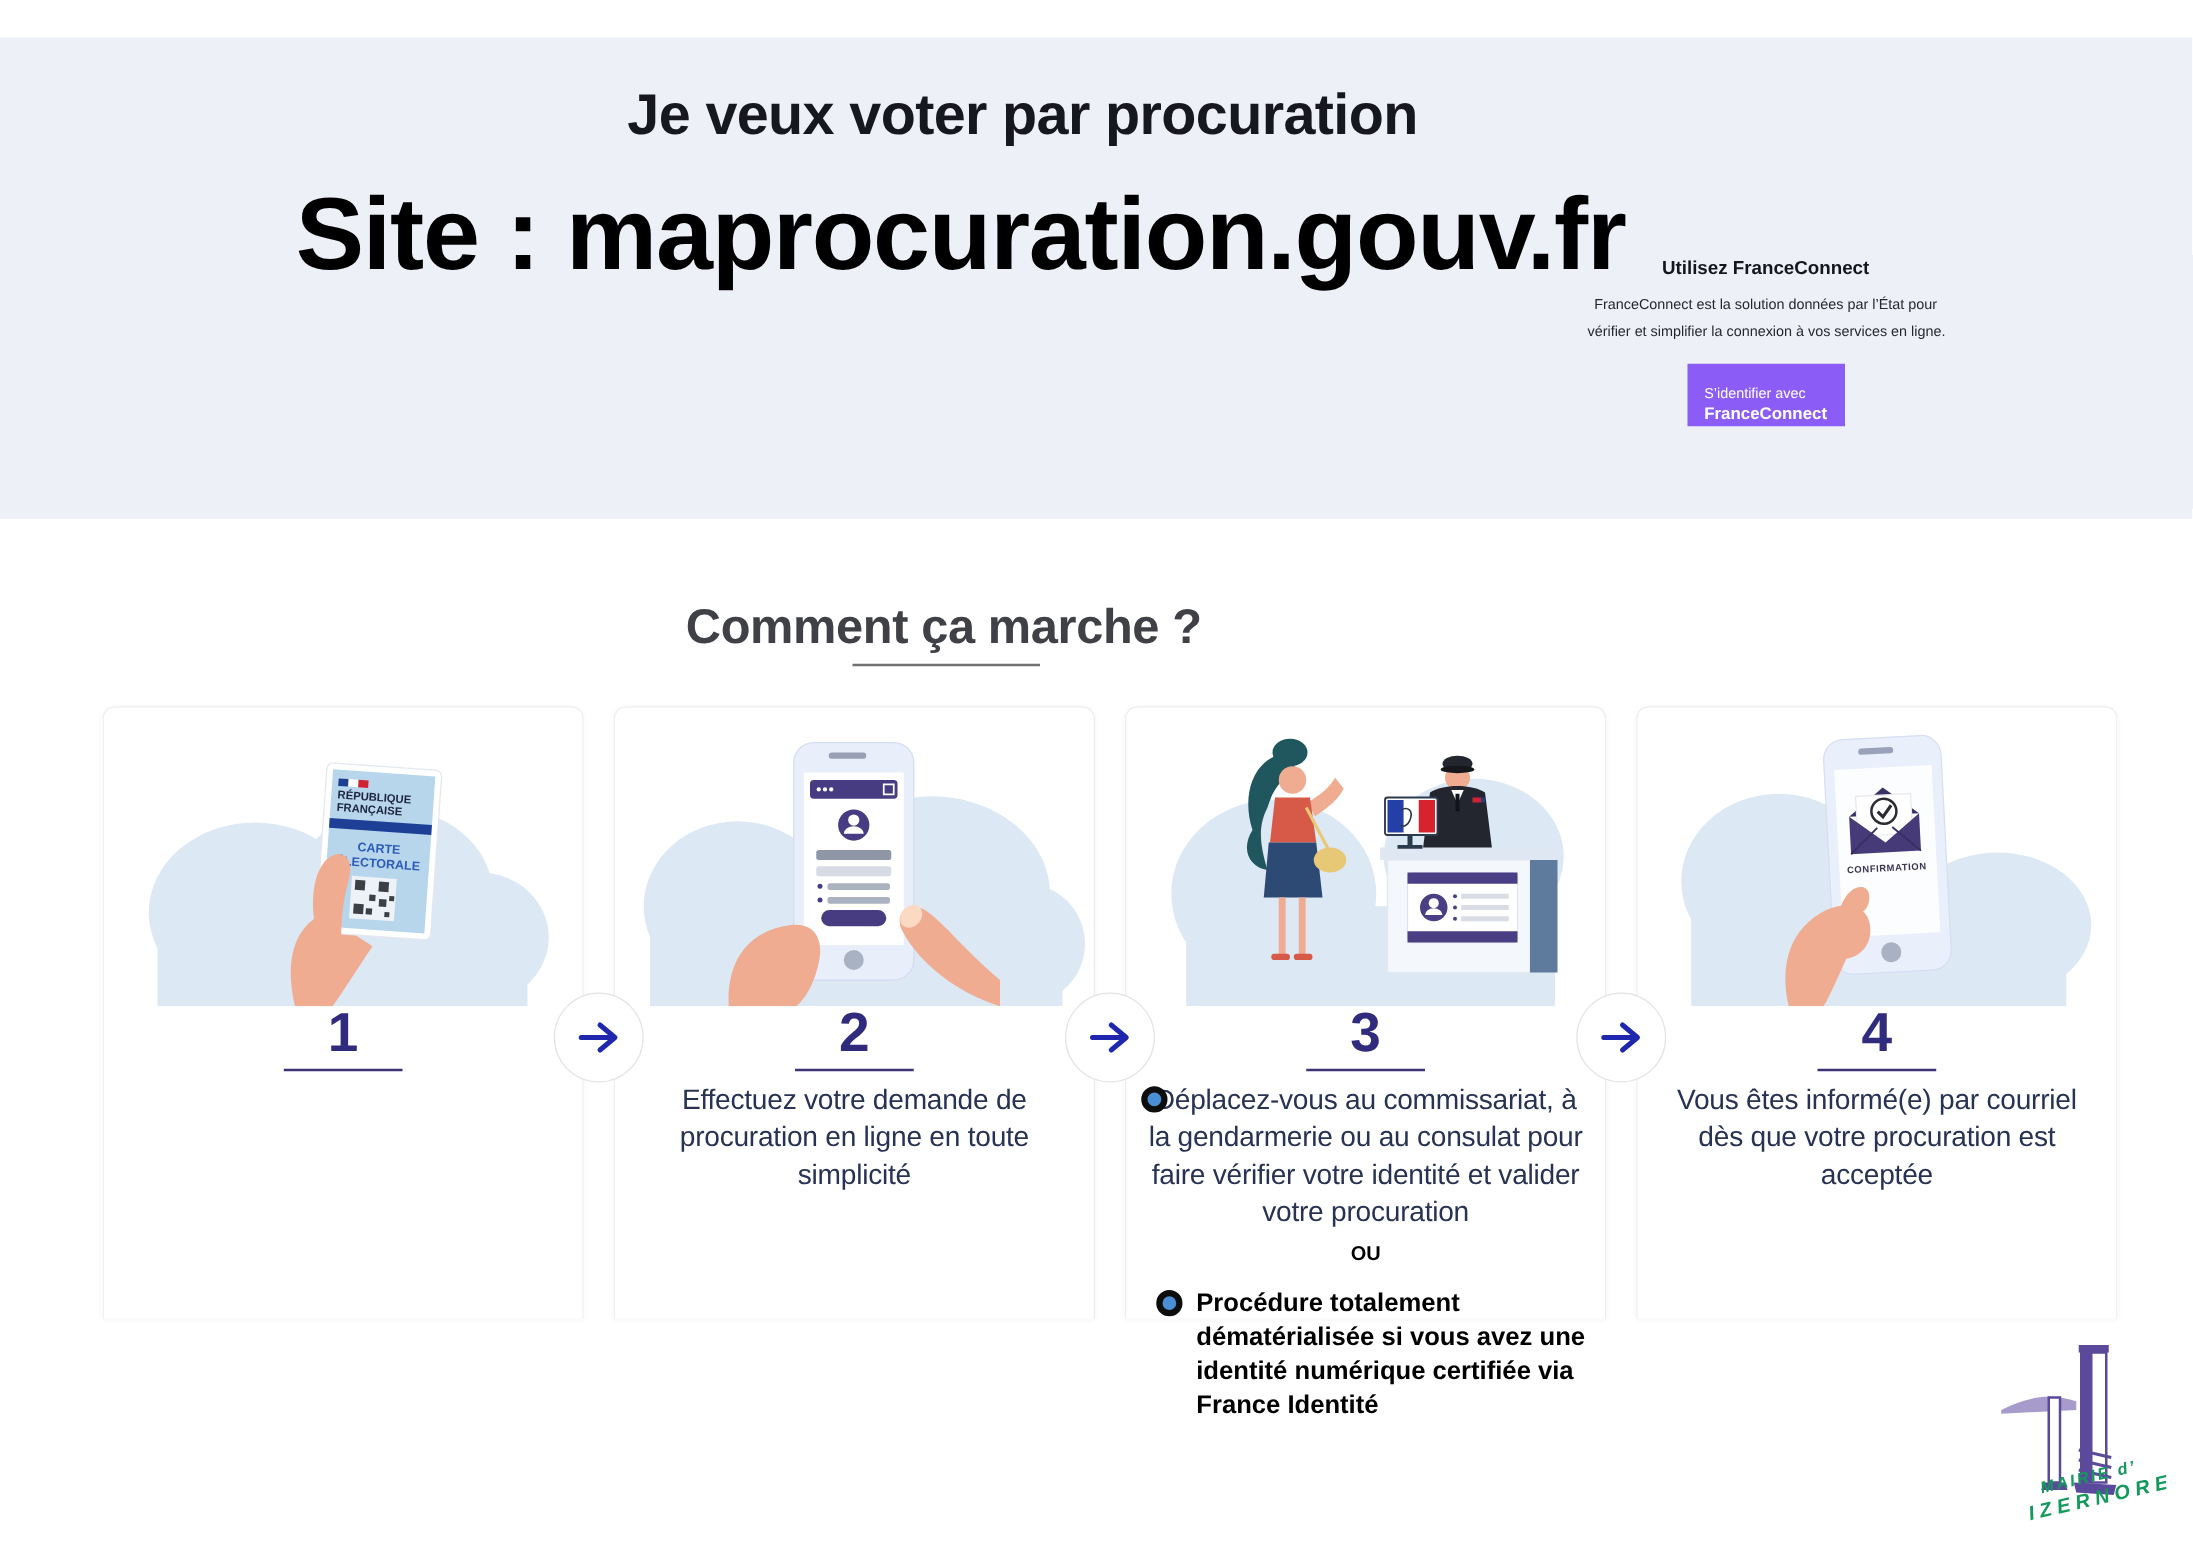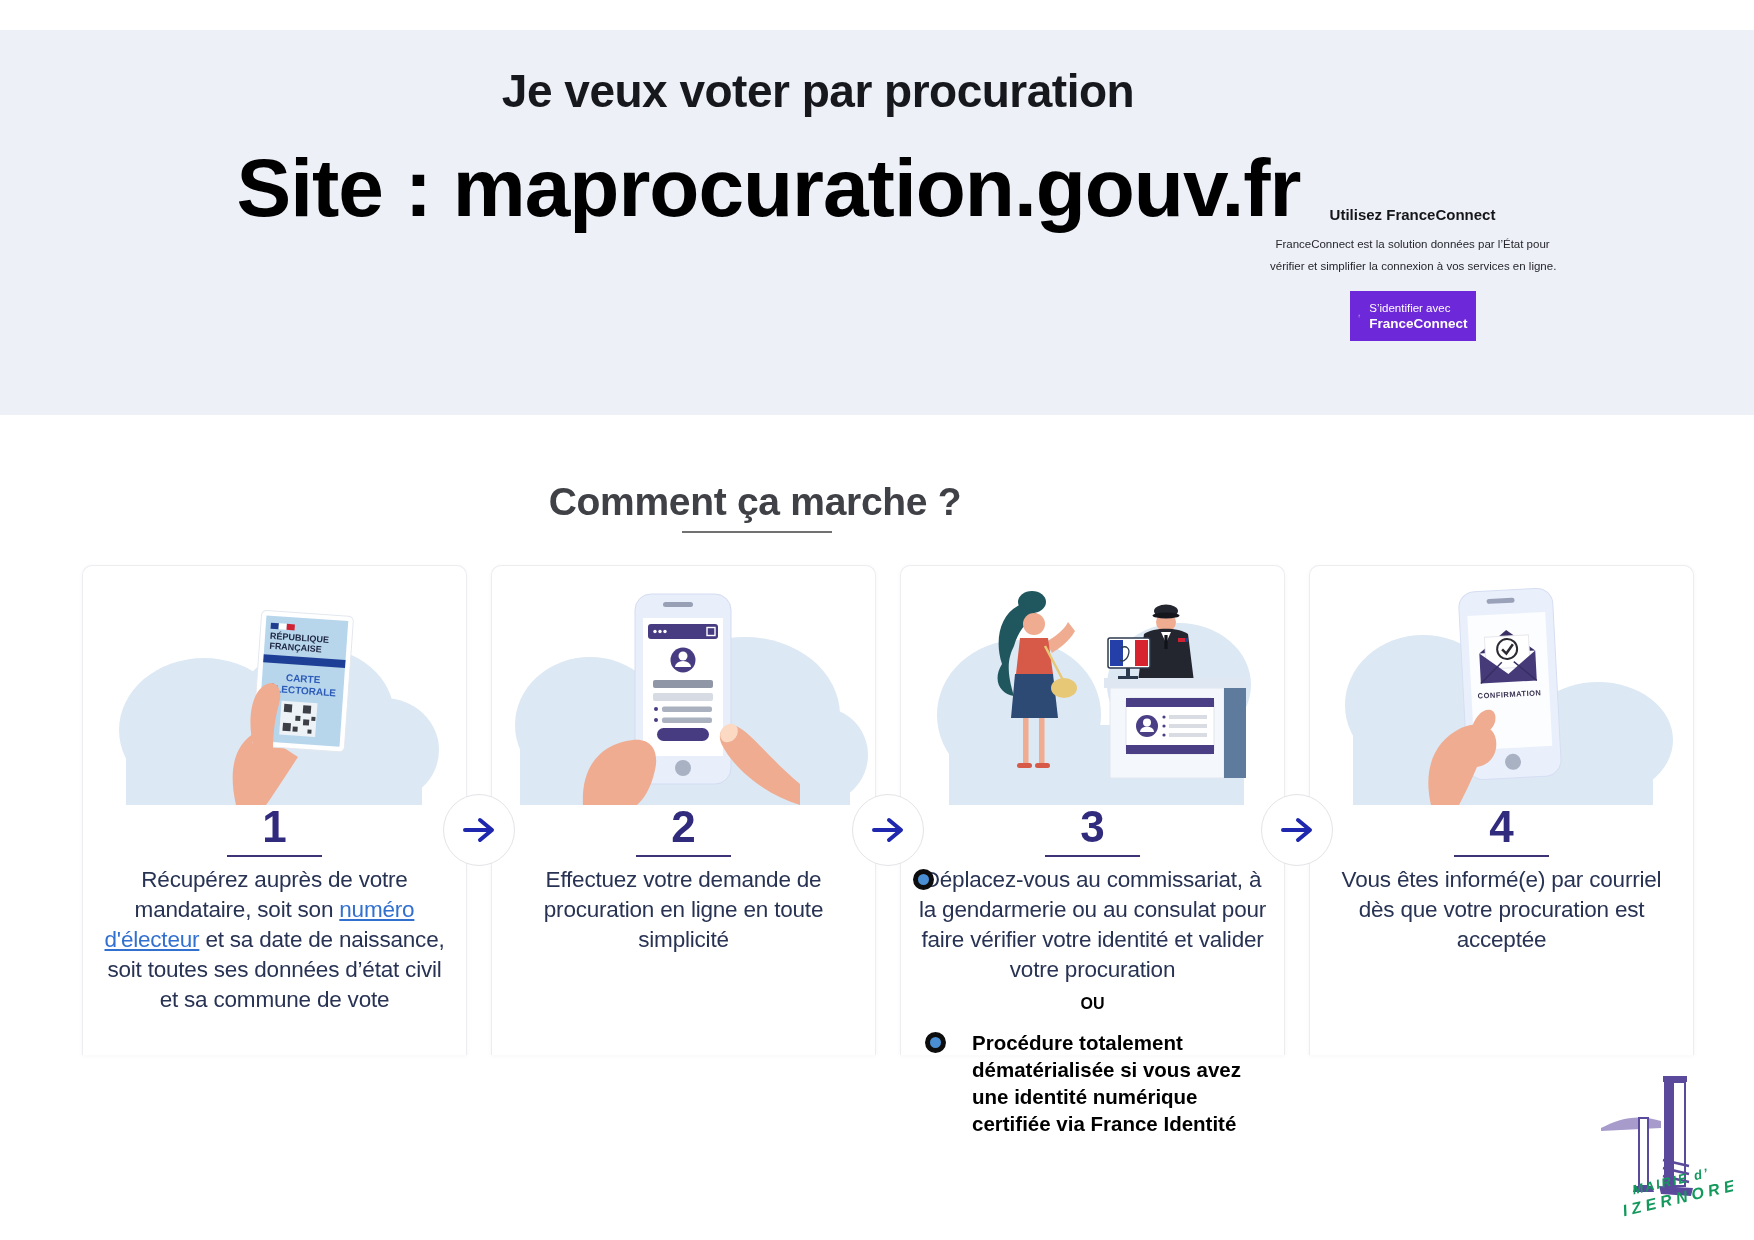--- a/index.html
+++ b/index.html
@@ -9,22 +9,22 @@
   .hero-band{position:absolute;left:0;top:30px;width:1754px;height:385px;background:#eef0f8;}
   .page-title{position:absolute;left:0;top:34px;width:1590px;text-align:center;
               font-size:46px;font-weight:bold;color:#17181d;letter-spacing:-0.5px;line-height:52px;padding-left:23px;}
   .site-line{position:absolute;left:16px;top:138px;width:1505px;text-align:center;
              font-size:82px;font-weight:bold;color:#000;letter-spacing:-1px;line-height:100px;}
   
   .fc-block{position:absolute;left:1270px;top:206px;width:285px;text-align:center;}
   .fc-heading{font-size:15px;font-weight:bold;color:#15161a;margin:0 0 10px 0;}
   .fc-desc{font-size:11.5px;color:#26272c;line-height:22px;white-space:nowrap;}
   .fc-button{display:flex;align-items:center;gap:9px;box-sizing:border-box;
-             width:126px;height:50px;margin:14px auto 0;padding:24px 8px;
-             background:#6d28d9;border:none;cursor:pointer;}
+             width:126px;height:50px;margin:14px auto 0;padding:6px 8px;
+             background:#8b5cf6;border:none;cursor:pointer;flex-direction:column;}
   .fc-button-text{text-align:left;color:#fff;line-height:1.2;}
   .fc-line1{font-size:11.5px;}
   .fc-line2{font-size:13.5px;font-weight:bold;}
   
   .section-title{position:absolute;left:0;top:448px;width:1510px;text-align:center;
                  font-size:39px;font-weight:bold;color:#3f4146;letter-spacing:-0.3px;}
   .section-underline{position:absolute;left:682px;top:531px;width:150px;height:2px;background:#717171;}
   
   .cards{position:absolute;left:82px;top:565px;width:1612px;height:600px;}
   .card{position:absolute;top:0;width:385px;height:490px;background:#fff;
@@ -37,21 +37,21 @@
   .num-underline{width:95px;height:2px;background:#3d3477;margin:6px auto 8px;}
   .step-text{margin:0;padding:0 16px;text-align:center;font-size:22.5px;line-height:30px;
              color:#283353;letter-spacing:-0.2px;}
   .link{color:#3270d0;text-decoration:underline;cursor:pointer;}
   .b1wrap{position:relative;}
   .bullet{display:inline-block;box-sizing:border-box;width:21px;height:21px;border-radius:50%;
           background:#4a8fd3;border:5px solid #0d0d0d;flex-shrink:0;}
   .b1wrap .bullet{position:absolute;left:12px;top:4px;}
   .ou{margin:10px 0 0;text-align:center;font-size:16px;font-weight:bold;color:#000;
       font-family:"Liberation Sans",sans-serif;}
-  .annotation{display:flex;gap:26px;padding:16px 14px 0 24px;text-align:left;}
+  .annotation{display:flex;gap:11px;padding:16px 14px 0 24px;text-align:left;}
   .annotation .bullet{margin-top:3px;}
   .annotation-text{font-size:20.5px;line-height:27px;font-weight:bold;color:#000;}
   
   .arrow-circle{position:absolute;top:229px;width:72px;height:72px;border-radius:50%;
                 background:#fff;border:1px solid #e4e4e8;box-sizing:border-box;z-index:5;
                 display:flex;align-items:center;justify-content:center;}
   .arrow1{left:361px;} .arrow2{left:770px;} .arrow3{left:1179px;}
   
   .izernore{position:absolute;left:1593px;top:1068px;}
 </style>
@@ -114,21 +114,20 @@
             <rect x="219" y="149" width="6" height="6"></rect>
               <rect x="209" y="157" width="5" height="5"></rect>
             <rect x="224" y="159" width="4" height="4"></rect>
               <rect x="227" y="146" width="4" height="4"></rect>
           </g>
         </g>
         <path d="M168,180 C160,148 166,120 181,114 C191,110 197,120 193,134 C188,152 187,166 187,182 Z" fill="#efac90"></path>
       </svg>
       <div class="step-number">1</div>
       <div class="num-underline"></div>
-      <p class="step-text"><span>Récupérez auprès de votre mandataire, soit son </span><a class="link" href="#">numéro d'électeur</a><span> et sa date de naissance, soit toutes ses données d’état civil et sa commune de vote</span></p>
     </div>
 
     <div class="card card2">
       <svg class="illus" width="377" height="235" viewBox="0 0 377 235">
         <ellipse cx="95" cy="155" rx="75" ry="68" fill="#dce8f4"></ellipse>
         <ellipse cx="250" cy="145" rx="95" ry="78" fill="#dce8f4"></ellipse>
         <ellipse cx="325" cy="185" rx="48" ry="48" fill="#dce8f4"></ellipse>
         <rect x="25" y="168" width="330" height="67" fill="#dce8f4"></rect>
         <g>
           <rect x="140" y="24" width="96" height="190" rx="16" fill="#e9eefb" stroke="#d3dcf0"></rect>

